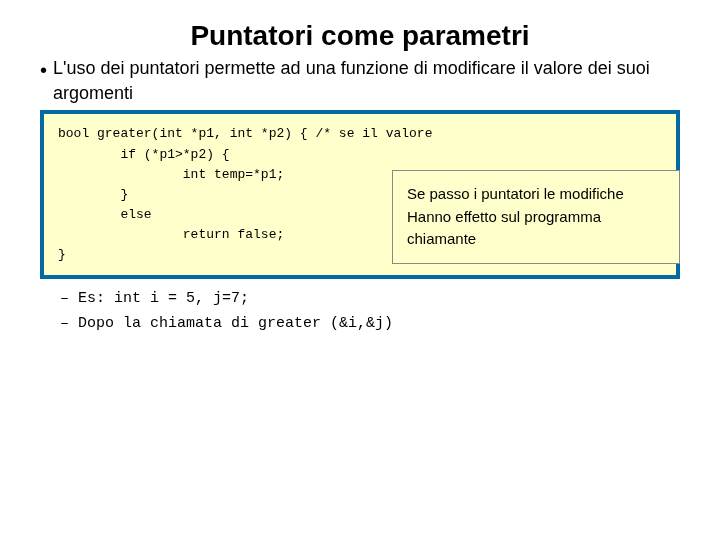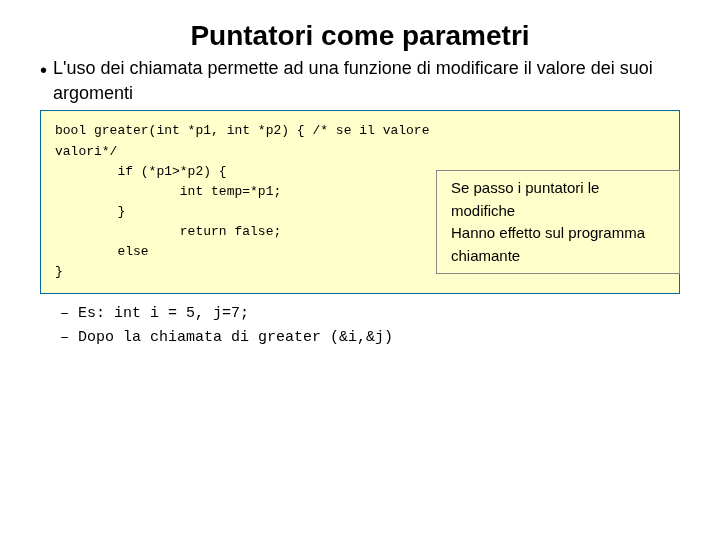--- a/index.html
+++ b/index.html
@@ -44,37 +44,37 @@
 
     .code-section {
       display: flex;
       gap: 0;
       position: relative;
       margin-top: 4px;
     }
 
     .code-box {
       background: #FFFFCC;
-      border: 1px solid #0369a1;
+      border: 4px solid #0369a1;
       padding: 10px 14px;
       font-family: 'Courier New', Courier, monospace;
       font-size: 13px;
       line-height: 1.55;
       color: #000;
       flex: 1;
     }
 
     .tooltip-box {
       position: absolute;
       right: 0;
       top: 60px;
-      width: 244px;
+      width: 288px;
       background: #FFFFCC;
       border: 1px solid #888;
-      padding: 6px 14px;
+      padding: 12px 14px;
       font-size: 15px;
       line-height: 1.5;
       color: #000;
     }
 
     .bottom-code {
       font-family: 'Courier New', Courier, monospace;
       font-size: 15px;
       line-height: 1.65;
       color: #000;
@@ -91,33 +91,32 @@
 </head>
 <body>
 
 <div class="slide">
 
   <h1 class="title">Puntatori come parametri</h1>
 
   <div class="bullet-wrapper">
     <span class="bullet-dot">•</span>
     <span>
-      <span>L'uso dei </span><span class="puntatori">chiamata</span><span> permette ad una funzione di modificare il valore dei suoi argomenti</span>
+      <span>L'uso dei </span><span class="puntatori">puntatori</span><span> permette ad una funzione di modificare il valore dei suoi argomenti</span>
     </span>
   </div>
 
   <div class="code-section">
     <div class="code-box">
       <div>bool greater(int *p1, int *p2) { /* se il valore</div>
-      <div>valori*/</div>
       <div>&nbsp;&nbsp;&nbsp;&nbsp;&nbsp;&nbsp;&nbsp;&nbsp;if (*p1&gt;*p2) {</div>
       <div>&nbsp;&nbsp;&nbsp;&nbsp;&nbsp;&nbsp;&nbsp;&nbsp;&nbsp;&nbsp;&nbsp;&nbsp;&nbsp;&nbsp;&nbsp;&nbsp;int temp=*p1;</div>
       <div>&nbsp;&nbsp;&nbsp;&nbsp;&nbsp;&nbsp;&nbsp;&nbsp;}</div>
+      <div>&nbsp;&nbsp;&nbsp;&nbsp;&nbsp;&nbsp;&nbsp;&nbsp;else</div>
       <div>&nbsp;&nbsp;&nbsp;&nbsp;&nbsp;&nbsp;&nbsp;&nbsp;&nbsp;&nbsp;&nbsp;&nbsp;&nbsp;&nbsp;&nbsp;&nbsp;return false;</div>
-      <div>&nbsp;&nbsp;&nbsp;&nbsp;&nbsp;&nbsp;&nbsp;&nbsp;else</div>
       <div>}</div>
     </div>
 
     <div class="tooltip-box">
       <span>Se passo i puntatori le modifiche</span><br>
       <span>Hanno effetto sul programma</span><br>
       <span>chiamante</span>
     </div>
   </div>
 

